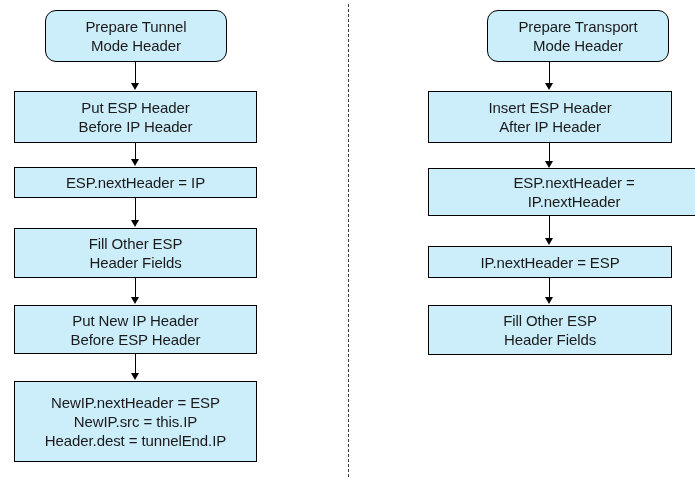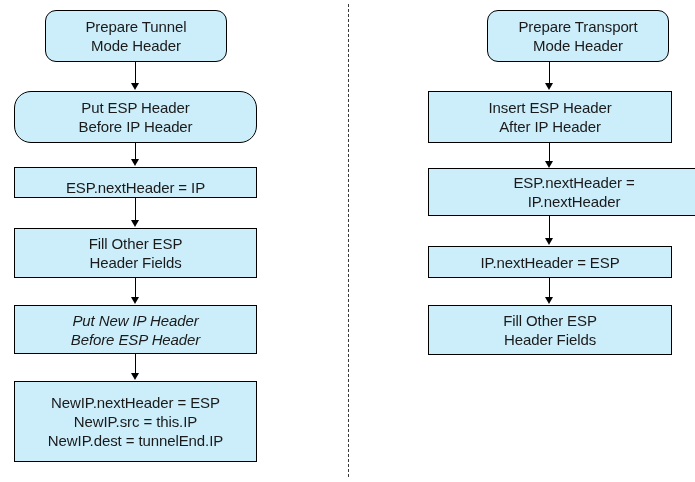--- a/index.html
+++ b/index.html
@@ -67,55 +67,55 @@
 <div id="canvas">
 
   <div class="node terminator" style="left:45px; top:10px; width:182px; height:52px;">
     <span class="node-label">Prepare Tunnel
 Mode Header</span>
   </div>
 
   <div class="connector" style="left:135px; top:62px; height:22px;"></div>
   <div class="arrowhead" style="left:131px; top:83px;"></div>
 
-  <div class="node" style="left:14px; top:91px; width:243px; height:52px;border-radius:17px;">
+  <div class="node" style="left:14px; top:91px; width:243px; height:52px;">
     <span class="node-label">Put ESP Header
 Before IP Header</span>
   </div>
 
   <div class="connector" style="left:135px; top:143px; height:17px;"></div>
   <div class="arrowhead" style="left:131px; top:159px;"></div>
 
-  <div class="node" style="left:14px; top:167px; width:243px; height:31px;align-items:flex-end;">
+  <div class="node" style="left:14px; top:167px; width:243px; height:31px;">
     <span class="node-label">ESP.nextHeader = IP</span>
   </div>
 
   <div class="connector" style="left:135px; top:198px; height:23px;"></div>
   <div class="arrowhead" style="left:131px; top:220px;"></div>
 
   <div class="node" style="left:14px; top:228px; width:243px; height:50px;">
     <span class="node-label">Fill Other ESP
 Header Fields</span>
   </div>
 
   <div class="connector" style="left:135px; top:278px; height:20px;"></div>
   <div class="arrowhead" style="left:131px; top:297px;"></div>
 
-  <div class="node" style="left:14px; top:305px; width:243px; height:49px;font-style:italic;">
+  <div class="node" style="left:14px; top:305px; width:243px; height:49px;">
     <span class="node-label">Put New IP Header
 Before ESP Header</span>
   </div>
 
   <div class="connector" style="left:135px; top:354px; height:20px;"></div>
   <div class="arrowhead" style="left:131px; top:373px;"></div>
 
   <div class="node" style="left:14px; top:381px; width:243px; height:81px;">
     <span class="node-label">NewIP.nextHeader = ESP
 NewIP.src = this.IP
-NewIP.dest = tunnelEnd.IP</span>
+Header.dest = tunnelEnd.IP</span>
   </div>
 
   <div class="divider" style="left:348px; top:4px; height:473px;"></div>
 
   <div class="node terminator" style="left:459px; top:10px; width:182px; height:52px;margin-left:28px;">
     <span class="node-label">Prepare Transport
 Mode Header</span>
   </div>
 
   <div class="connector" style="left:549px; top:62px; height:22px;"></div>

